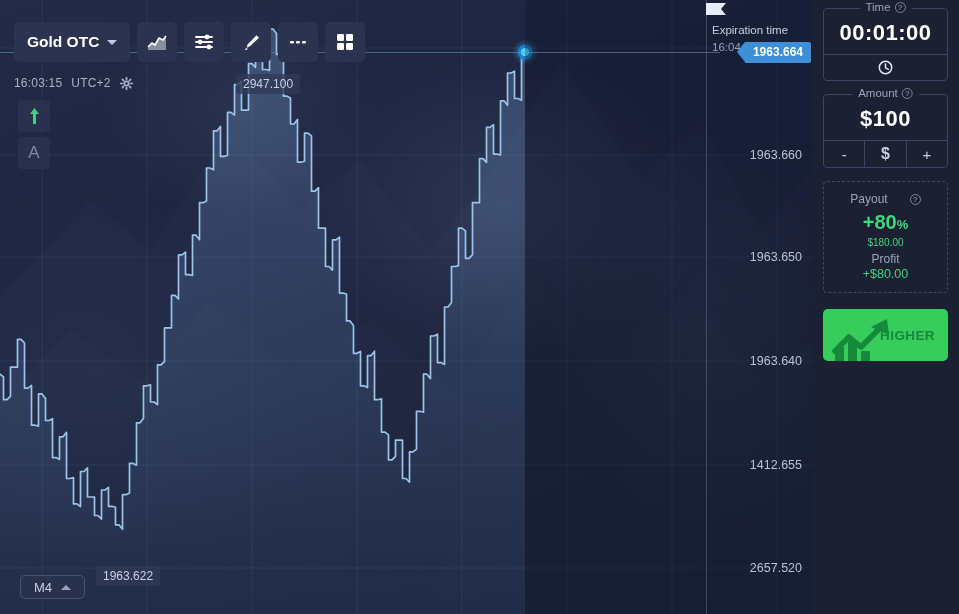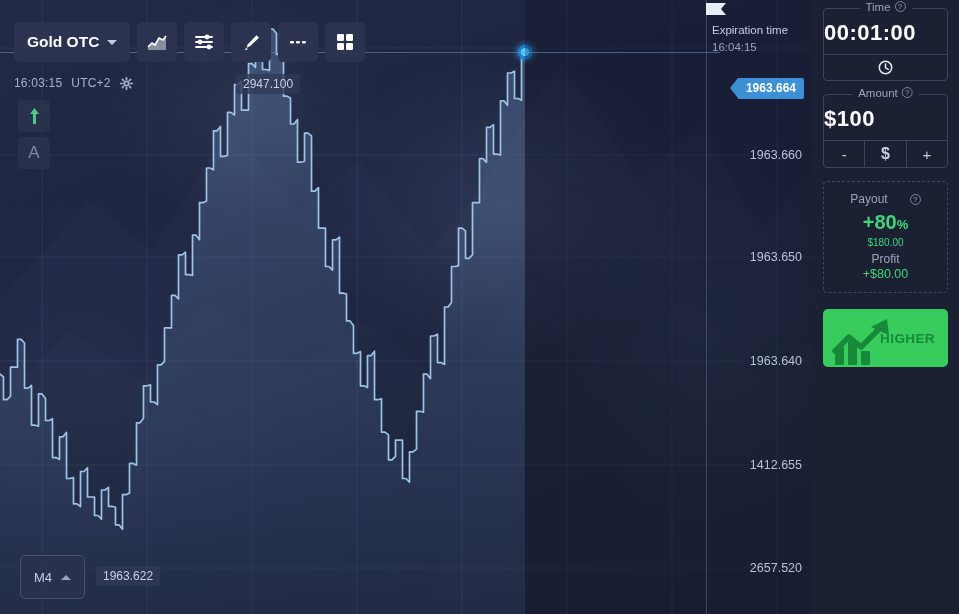--- a/index.html
+++ b/index.html
@@ -107,24 +107,24 @@
   #price-axis {
     position: absolute; right: 0; top: 0; width: 92px; height: 100%;
     z-index: 5; pointer-events: none;
   }
   .axis-label {
     position: absolute; right: 10px;
     color: #b9c2d6; font-size: 12.5px;
     transform: translateY(-50%); white-space: nowrap;
   }
   #current-price-tag {
-    position: absolute; right: 8px; top: 123px;
+    position: absolute; right: 1px; top: 123px;
     transform: translateY(-50%);
     z-index: 6; height: 34px;
-    display: flex; align-items: center; margin-top: 36px;
+    display: flex; align-items: center;
   }
   #current-price-tag .notch {
     width: 0; height: 0;
     border-top: 10.5px solid transparent; border-bottom: 10.5px solid transparent;
     border-right: 8px solid #3d8fd8;
   }
   #current-price-tag .body {
     background: #3d8fd8; color: #ffffff;
     font-size: 12px; font-weight: bold;
     padding: 0 8px; height: 21px;
@@ -132,21 +132,21 @@
     border-radius: 0 2px 2px 0;
   }
   #price-line {
     position: absolute; left: 0; right: 92px; top: 123px; height: 1px;
     background: rgba(110,150,205,0.55); z-index: 3;
   }
 
   
   #timeframe-btn {
     position: absolute; left: 20px; bottom: 15px; z-index: 6;
-    height: 44px; padding: 0 13px;
+    height: 24px; padding: 0 13px;
     background: rgba(42,51,78,0.85);
     border: 1px solid #49536f; border-radius: 5px;
     display: flex; align-items: center; gap: 9px;
     color: #c6cfe4; font-size: 13px; cursor: pointer;
   }
   .caret-up {
     width: 0; height: 0;
     border-left: 5px solid transparent; border-right: 5px solid transparent;
     border-bottom: 5.5px solid #9aa5bd;
   }
@@ -163,31 +163,31 @@
     border: 1px solid #3b4563;
     border-radius: 4px;
     margin-bottom: 13px;
     padding-top: 2px;
   }
   .fs-legend {
     position: absolute; top: -8px; left: 50%;
     transform: translateX(-50%);
     background: #1b2133; padding: 0 6px;
     color: #9aa5bd; font-size: 11.5px;
-    display: flex; gap: 4px;
+    display: flex; align-items: center; gap: 4px;
     white-space: nowrap;
   }
   .help-icon {
     width: 11px; height: 11px; border-radius: 50%;
     border: 1px solid #7b86a2; color: #9aa5bd;
     font-size: 8px; line-height: 9px; text-align: center;
     display: inline-block;
   }
   .fs-value {
-    text-align: left; color: #ffffff;
+    text-align: center; color: #ffffff;
     font-size: 22px; font-weight: bold;
     padding: 9px 0 8px;
     letter-spacing: .5px;
   }
   .fs-sub {
     border-top: 1px solid #3b4563;
     height: 26px;
     display: flex; align-items: center; justify-content: center;
     cursor: pointer;
   }
@@ -213,21 +213,21 @@
     gap: 22px; color: #9aa5bd; font-size: 12px; margin-bottom: 5px;
   }
   #payout-pct { color: #3fd67a; font-size: 20px; font-weight: bold; }
   #payout-pct span { font-size: 13px; }
   #payout-amt { color: #3fd67a; font-size: 10px; margin-top: 3px; }
   #payout-box .profit-lbl { color: #9aa5bd; font-size: 12px; margin-top: 4px; }
   #payout-profit { color: #3fd67a; font-size: 12.5px; margin-top: 1px; }
 
   
   .trade-btn {
-    height: 58px; border-radius: 5px;
+    height: 52px; border-radius: 5px;
     display: flex; align-items: center;
     position: relative; cursor: pointer;
     margin-bottom: 12px; overflow: hidden;
   }
   #btn-higher { background: #37cc5b; }
   #btn-lower  { background: #f0322c; }
   .trade-btn .label {
     position: absolute; right: 13px;
     font-size: 13.5px; font-weight: bold; letter-spacing: .4px;
   }

